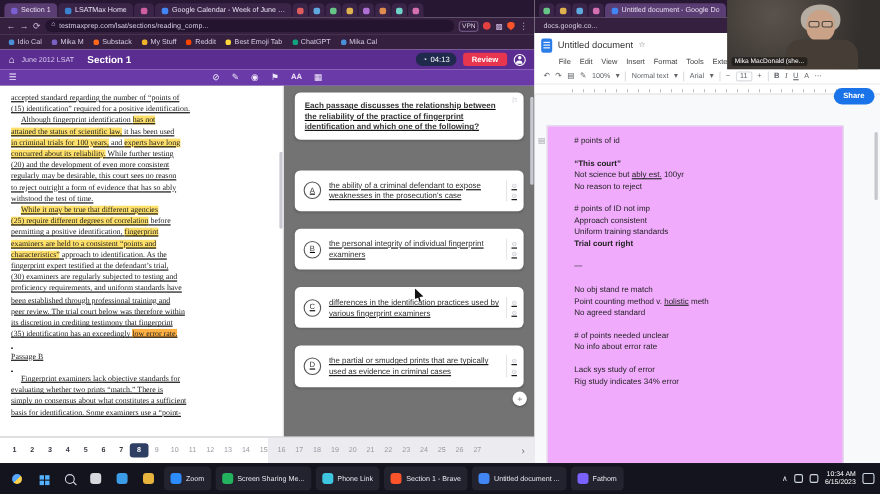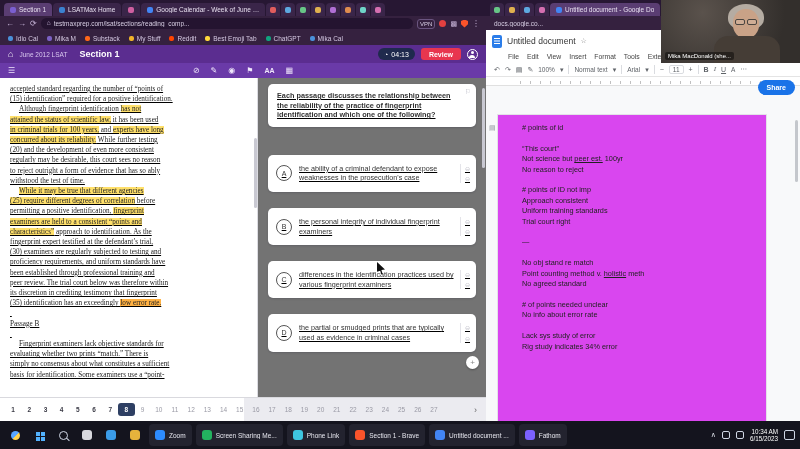--- a/index.html
+++ b/index.html
@@ -81,23 +81,23 @@
   .dt-txt{font-size:6.5px;white-space:nowrap;}
   .dt-sep{width:1px;height:9px;background:#dadce0;}
   .dt-size{border:1px solid #dadce0;border-radius:2px;padding:0 3px;font-size:6.5px;}
   .dt-b{font-weight:bold;font-size:7px;}
   .dt-i{font-style:italic;font-size:7px;font-family:"Liberation Serif",serif;}
   .dt-u{text-decoration:underline;font-size:7px;}
   .docs-ruler{height:8px;background:#fff;border-bottom:1px solid #e0e0e0;position:relative;}
   .ruler-ticks{position:absolute;left:34px;right:12px;bottom:1px;height:3px;background:repeating-linear-gradient(to right,#c0c0c0 0 1px,transparent 1px 10px);}
   .docs-page-wrap{position:absolute;left:0;top:82px;right:0;bottom:0;}
   .outline-ic{position:absolute;left:3px;top:12px;font-size:7px;color:#9aa0a6;}
-  .docs-sheet{position:absolute;left:11px;top:2px;width:270px;bottom:0;background:#d946ef;border:1px solid #e3e3e8;border-bottom:none;padding:8px 0 0 24px;box-sizing:border-box;overflow:hidden;}
+  .docs-sheet{position:absolute;left:11px;top:2px;width:270px;bottom:0;background:#f0abfc;border:1px solid #e3e3e8;border-bottom:none;padding:8px 0 0 24px;box-sizing:border-box;overflow:hidden;}
   .dline{font-size:7.3px;line-height:10.4px;color:#222;min-height:10.4px;white-space:nowrap;}
-  .dl-b{font-weight:normal;}
+  .dl-b{font-weight:bold;}
   .dl-u{text-decoration:underline;}
   .d-scroll{position:absolute;right:2px;top:8px;width:3px;height:62px;background:#c4c7cc;border-radius:2px;}
   
   .webcam{position:absolute;left:661px;top:0;width:139px;height:63px;background:radial-gradient(circle at 30% 20%,#5a524c,#332f2c 75%);overflow:hidden;z-index:6;}
   .cam-hair{position:absolute;right:36px;top:4px;width:36px;height:26px;border-radius:50% 50% 42% 42%;background:#b5aca2;}
   .cam-head{position:absolute;right:41px;top:9px;width:26px;height:29px;border-radius:48% 48% 45% 45%;background:#c9a287;}
   .cam-glasses{position:absolute;right:43px;top:19px;width:22px;height:6px;display:flex;gap:2px;}
   .cam-glasses span{flex:1;border:1px solid #4a4540;border-radius:2px;background:rgba(255,255,255,.12);}
   .cam-body{position:absolute;right:20px;top:36px;width:66px;height:28px;border-radius:14px 14px 0 0;background:#453d36;}
   .name-tag{position:absolute;left:4px;bottom:3px;font-size:6px;color:#fff;background:rgba(0,0,0,.45);padding:1px 3px;border-radius:2px;white-space:nowrap;}
@@ -414,21 +414,21 @@
       </div>
       <div class="docs-ruler">
           <div class="ruler-ticks"></div>
         </div>
       <div class="docs-page-wrap">
         <span class="outline-ic">▤</span>
         <div class="docs-sheet" id="doc-lines">
             <div class="dline"><span class=""># points of id</span></div>
             <div class="dline">&nbsp;</div>
             <div class="dline"><span class="dl-b">“This court”</span></div>
-            <div class="dline"><span class="">Not science but </span><span class="dl-u">peer est.</span><span class=""> 100yr</span></div>
+            <div class="dline"><span class="">Not science but </span><span class="dl-u">ably est.</span><span class=""> 100yr</span></div>
             <div class="dline"><span class="">No reason to reject</span></div>
             <div class="dline">&nbsp;</div>
             <div class="dline"><span class=""># points of ID not imp</span></div>
             <div class="dline"><span class="">Approach consistent</span></div>
             <div class="dline"><span class="">Uniform training standards</span></div>
             <div class="dline"><span class="dl-b">Trial court right</span></div>
             <div class="dline">&nbsp;</div>
             <div class="dline"><span class="">—</span></div>
             <div class="dline">&nbsp;</div>
             <div class="dline"><span class="">No obj stand re match</span></div>

